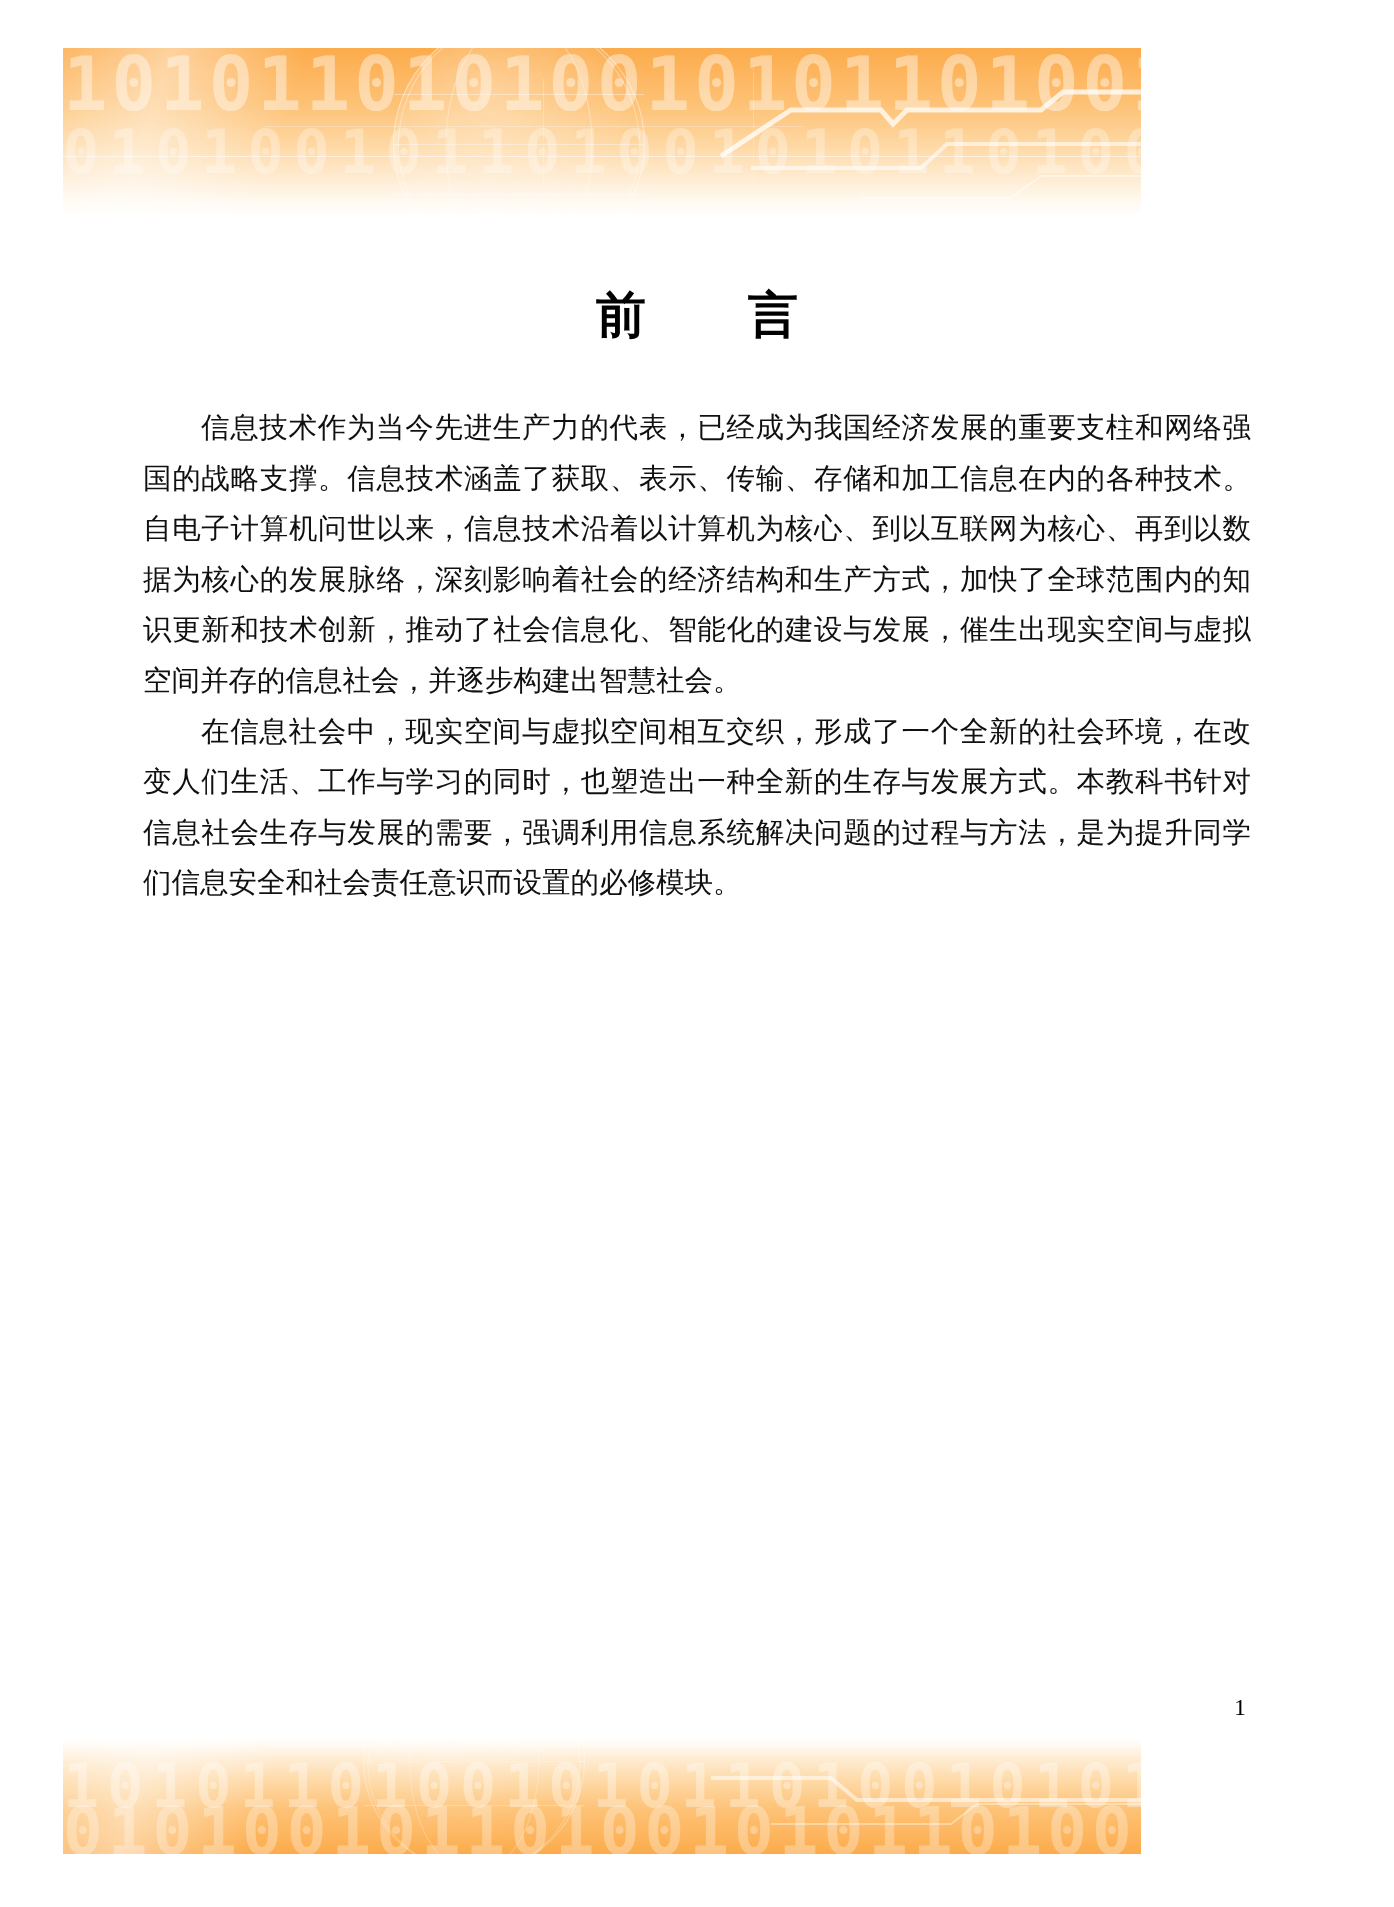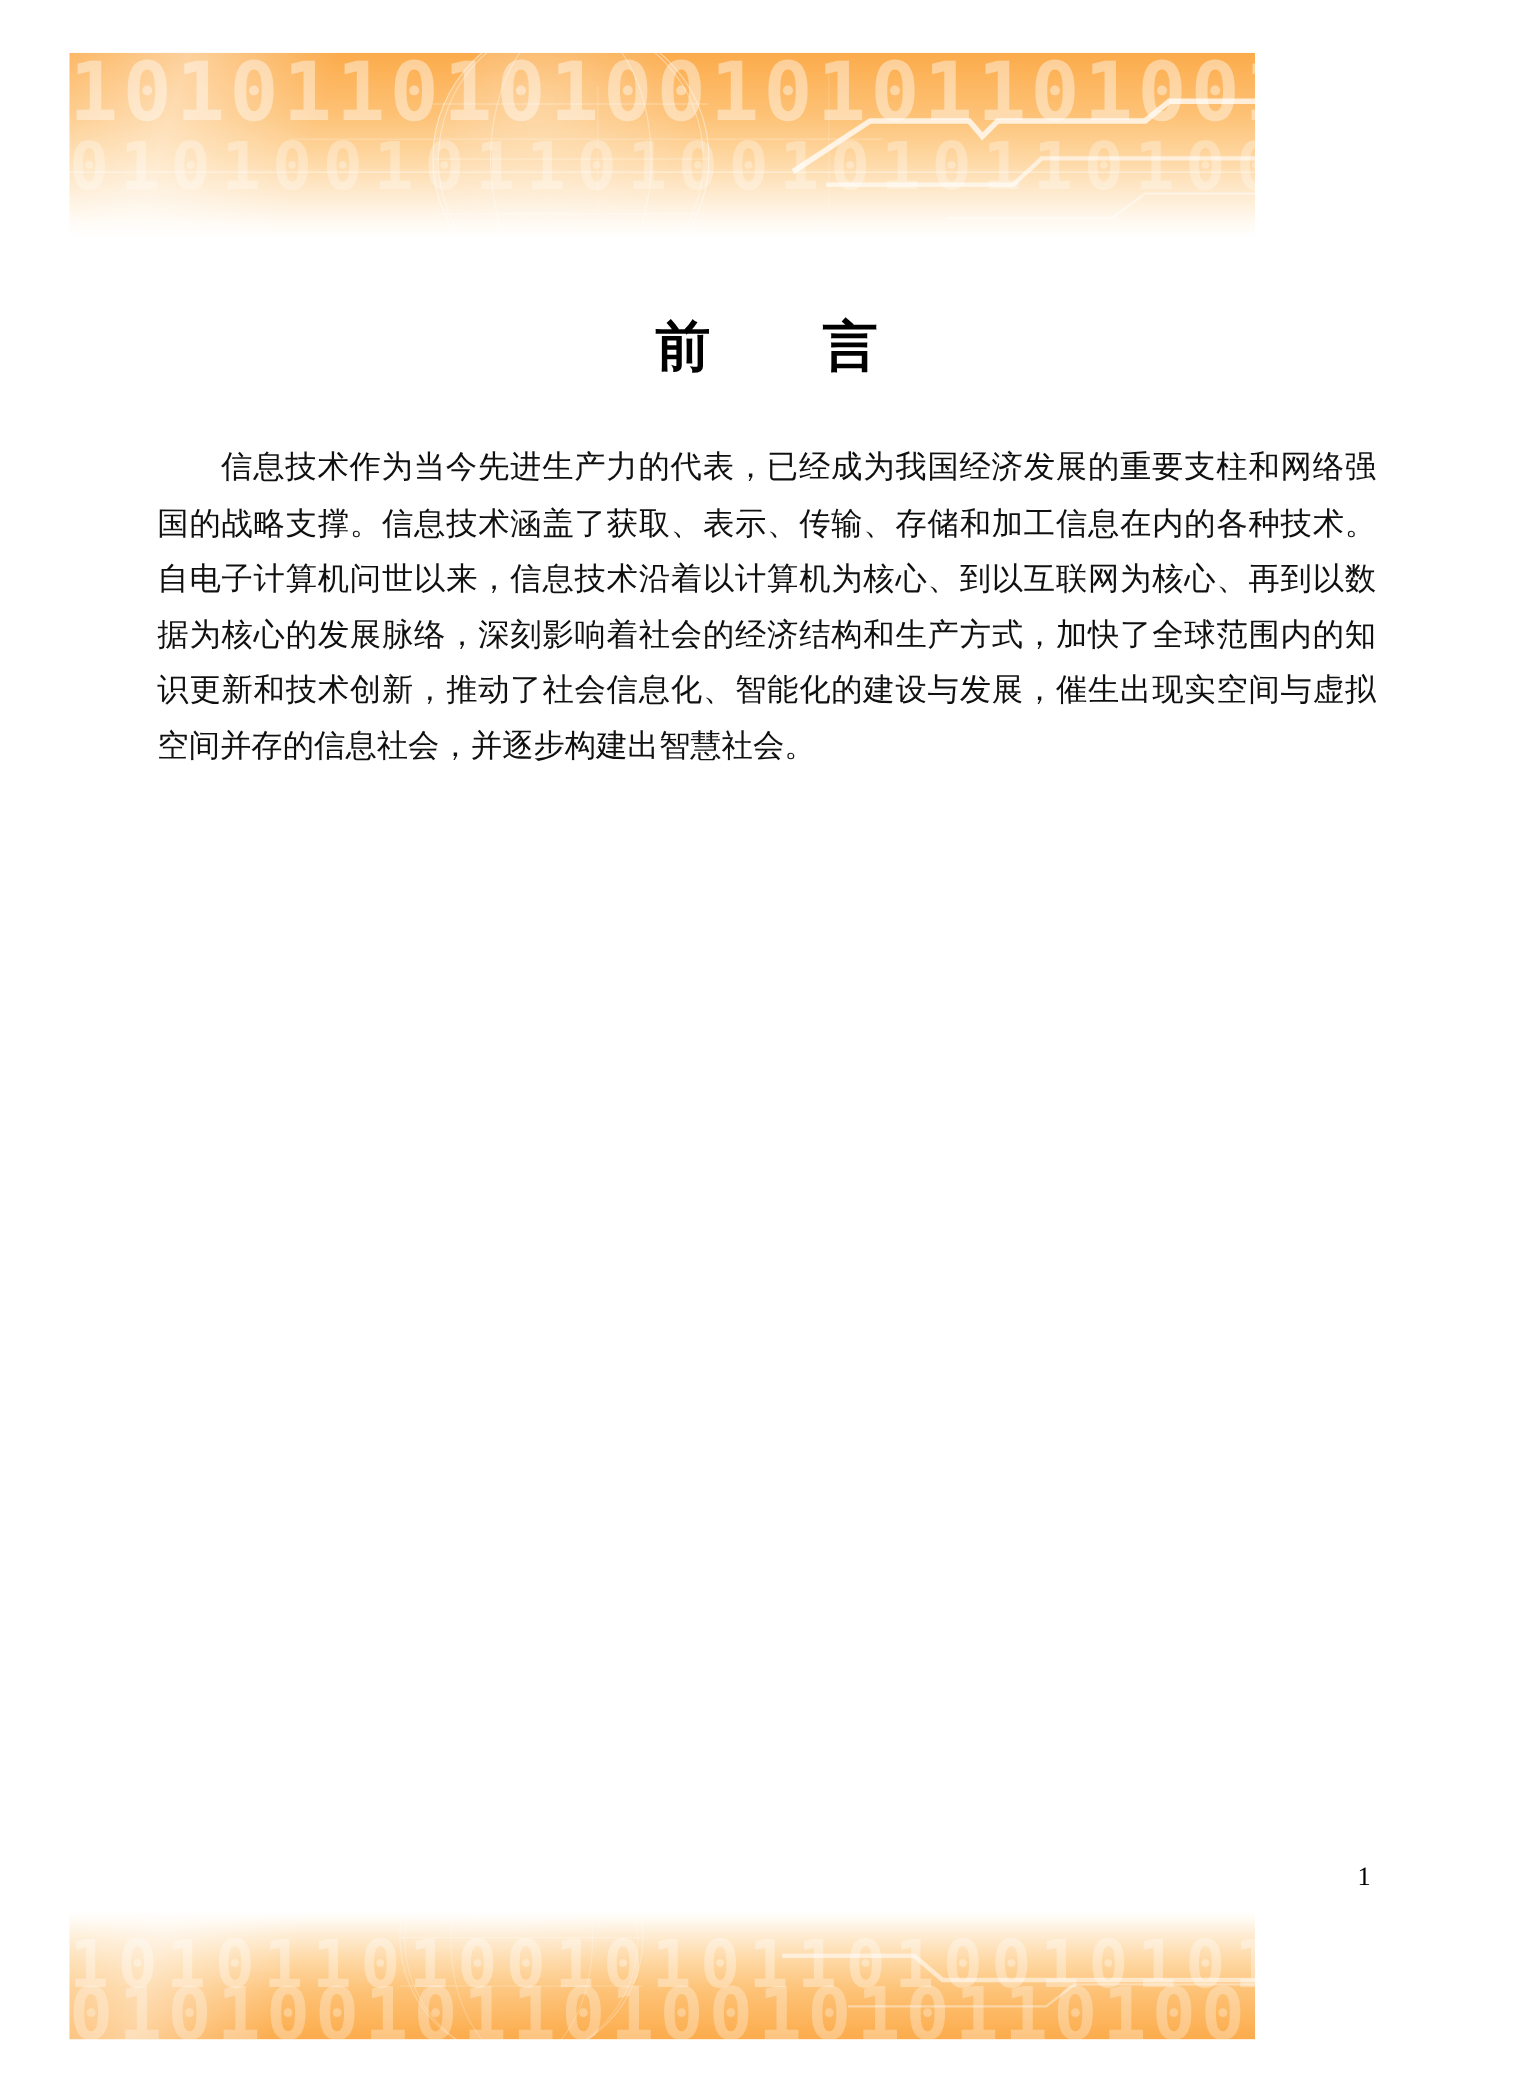--- a/index.html
+++ b/index.html
@@ -74,21 +74,21 @@
     letter-spacing:26px;text-indent:26px;color:#000;
     font-family:"Liberation Serif","DejaVu Serif",serif;
   }
   .body{
     position:absolute;left:143px;top:402px;width:1108px;
   }
   .para{
     font-size:28.5px;line-height:50.6px;color:#101010;
     text-align:justify;text-justify:inter-character;
     text-indent:58px;margin:0;
-    font-family:Liberation Mono, monospace;
+    font-family:Liberation Sans, sans-serif;
   }
   .pageno{
     position:absolute;right:148px;top:1694px;
     font-size:24px;color:#000;
     font-family:"Liberation Serif","DejaVu Serif",serif;
   }
 </style>
 </head>
 <body>
 
@@ -114,20 +114,21 @@
         <path d="M40 120 L210 120 L236 96 L430 96" fill="none" stroke="#ffffff" stroke-opacity="0.6" stroke-width="4"></path>
         <path d="M150 150 L300 150 L330 128 L430 128" fill="none" stroke="#ffffff" stroke-opacity="0.45" stroke-width="2"></path>
       </svg>
     </div>
   </div>
 
   <div class="title">前　言</div>
 
   <div class="body">
     <p class="para">信息技术作为当今先进生产力的代表，已经成为我国经济发展的重要支柱和网络强国的战略支撑。信息技术涵盖了获取、表示、传输、存储和加工信息在内的各种技术。自电子计算机问世以来，信息技术沿着以计算机为核心、到以互联网为核心、再到以数据为核心的发展脉络，深刻影响着社会的经济结构和生产方式，加快了全球范围内的知识更新和技术创新，推动了社会信息化、智能化的建设与发展，催生出现实空间与虚拟空间并存的信息社会，并逐步构建出智慧社会。</p>
+    <p class="para">在信息社会中，现实空间与虚拟空间相互交织，形成了一个全新的社会环境，在改变人们生活、工作与学习的同时，也塑造出一种全新的生存与发展方式。本教科书针对信息社会生存与发展的需要，强调利用信息系统解决问题的过程与方法，是为提升同学们信息安全和社会责任意识而设置的必修模块。</p>
   </div>
 
   <div class="pageno">1</div>
 
   <div class="banner banner-bottom">
     <div class="band band-up"></div>
     <div class="binary b1">101011010010101101001010110100101011010010101101001010110100101</div>
     <div class="binary b2">0101001011010010101101001010110100101011010010101101001010110</div>
     <div class="globe" style="left:300px;top:-88px;width:220px;height:220px;opacity:.55;">
       <div class="meridian"></div>

